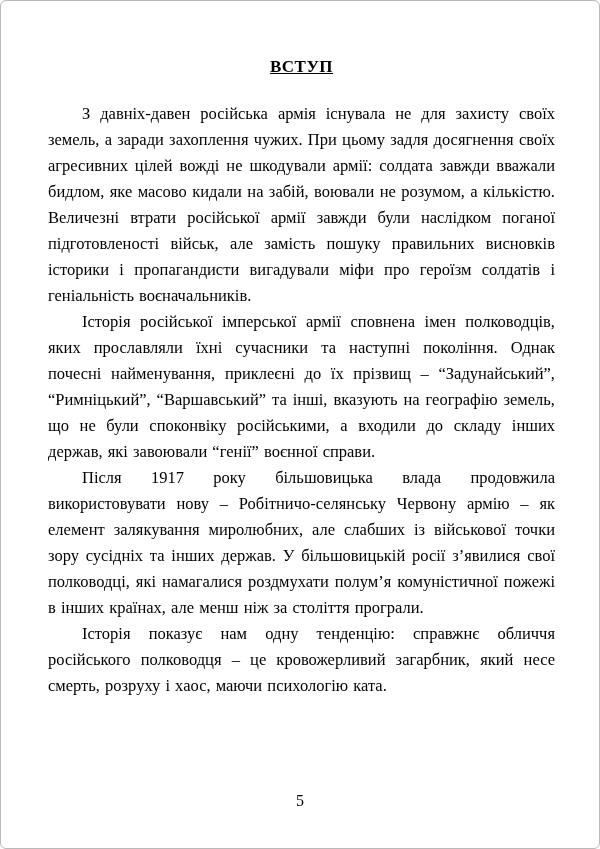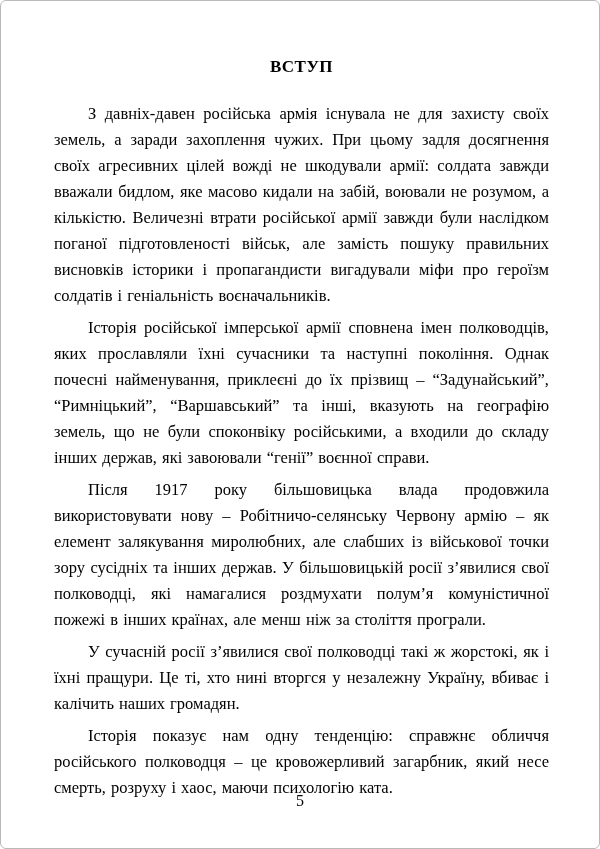--- a/index.html
+++ b/index.html
@@ -19,23 +19,24 @@
     font-family: "Liberation Serif", serif;
     color: #000000;
     overflow: hidden;
   }
   .doc-title {
     text-align: center;
     font-size: 17px;
     font-weight: bold;
     letter-spacing: 0.5px;
     margin: 0 0 24px 0;
+    text-decoration: underline;
   }
   .doc-body p {
-    margin: 6px;
+    margin: 0;
     text-indent: 34px;
     text-align: justify;
     font-size: 16.5px;
     line-height: 26px;
     word-spacing: 1px;
   }
   .page-number {
     position: absolute;
     bottom: 38px;
     left: 0;
@@ -47,18 +48,17 @@
 </head>
 <body>
 
 <div class="page">
   <h1 class="doc-title">ВСТУП</h1>
 
   <div class="doc-body">
     <p>З давніх-давен російська армія існувала не для захисту своїх земель, а заради захоплення чужих. При цьому задля досягнення своїх агресивних цілей вожді не шкодували армії: солдата завжди вважали бидлом, яке масово кидали на забій, воювали не розумом, а кількістю. Величезні втрати російської армії завжди були наслідком поганої підготовленості військ, але замість пошуку правильних висновків історики і пропагандисти вигадували міфи про героїзм солдатів і геніальність воєначальників.</p>
     <p>Історія російської імперської армії сповнена імен полководців, яких прославляли їхні сучасники та наступні покоління. Однак почесні найменування, приклеєні до їх прізвищ – “Задунайський”, “Римніцький”, “Варшавський” та інші, вказують на географію земель, що не були споконвіку російськими, а входили до складу інших держав, які завоювали “генії” воєнної справи.</p>
     <p>Після 1917 року більшовицька влада продовжила використовувати нову – Робітничо-селянську Червону армію – як елемент залякування миролюбних, але слабших із військової точки зору сусідніх та інших держав. У більшовицькій росії з’явилися свої полководці, які намагалися роздмухати полум’я комуністичної пожежі в інших країнах, але менш ніж за століття програли.</p>
-    <p>У сучасній росії з’явилися свої полководці такі ж жорстокі, як і їхні пращури. Це ті, хто нині вторгся у незалежну Україну, вбиває і калічить наших громадян.</p>
     <p>Історія показує нам одну тенденцію: справжнє обличчя російського полководця – це кровожерливий загарбник, який несе смерть, розруху і хаос, маючи психологію ката.</p>
   </div>
 
   <div class="page-number">5</div>
 </div>
 
 </body></html>

